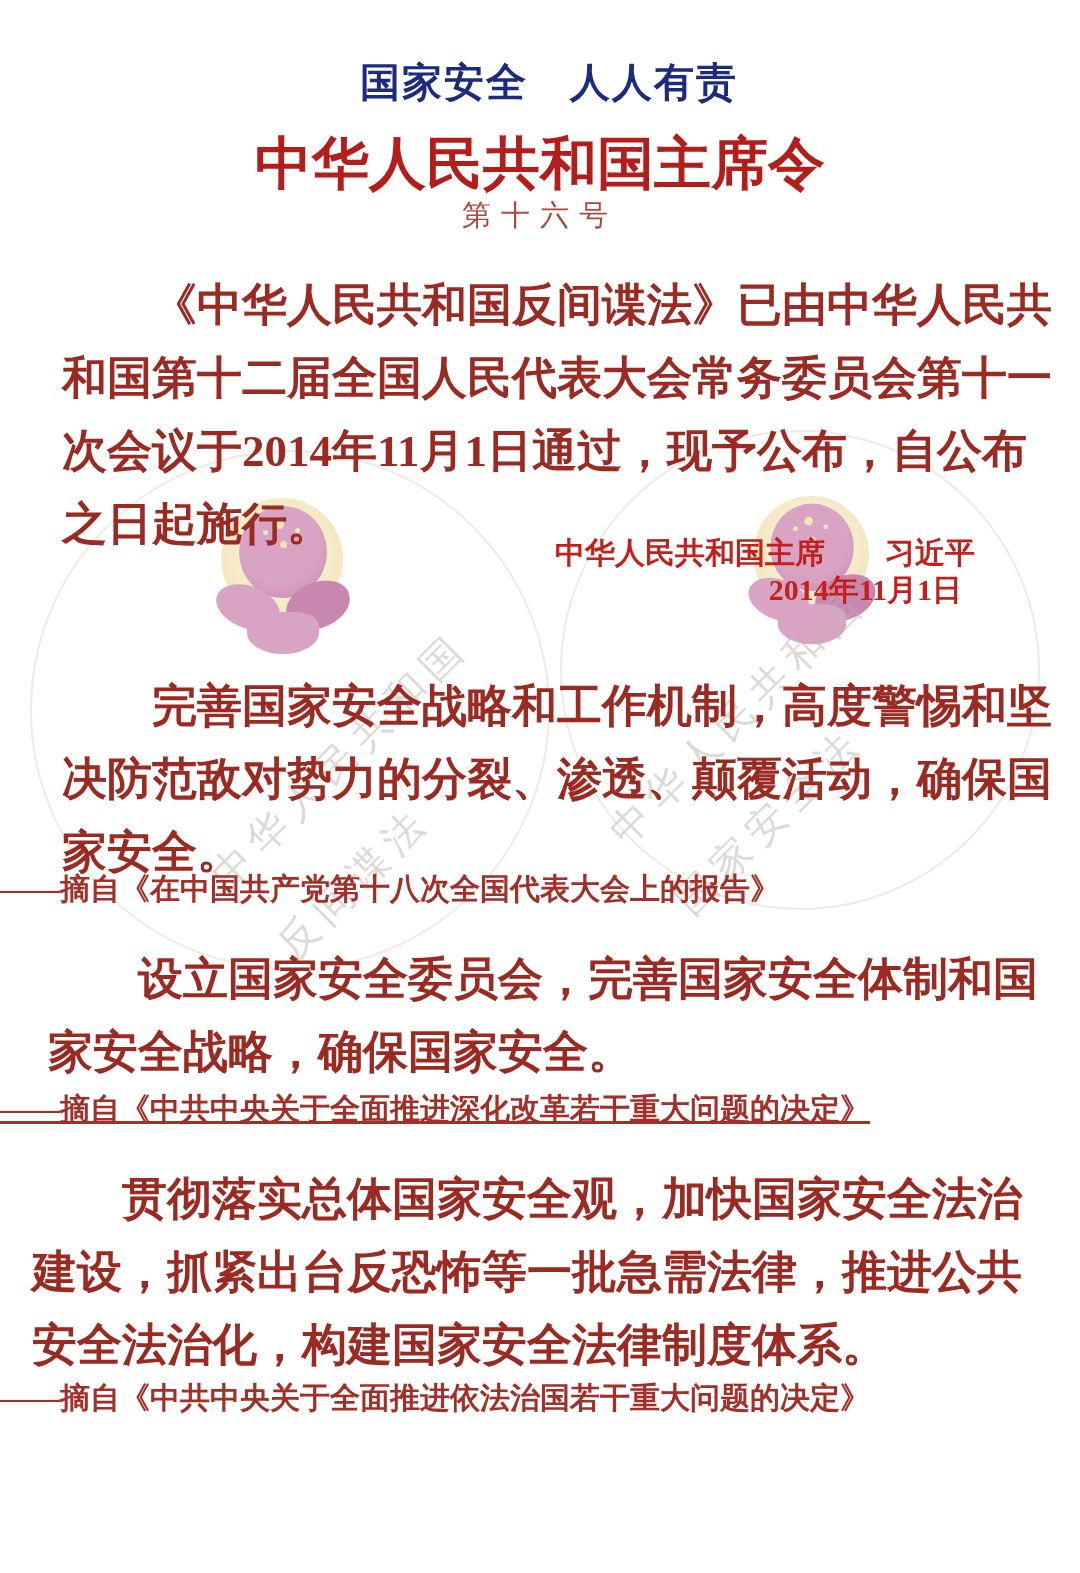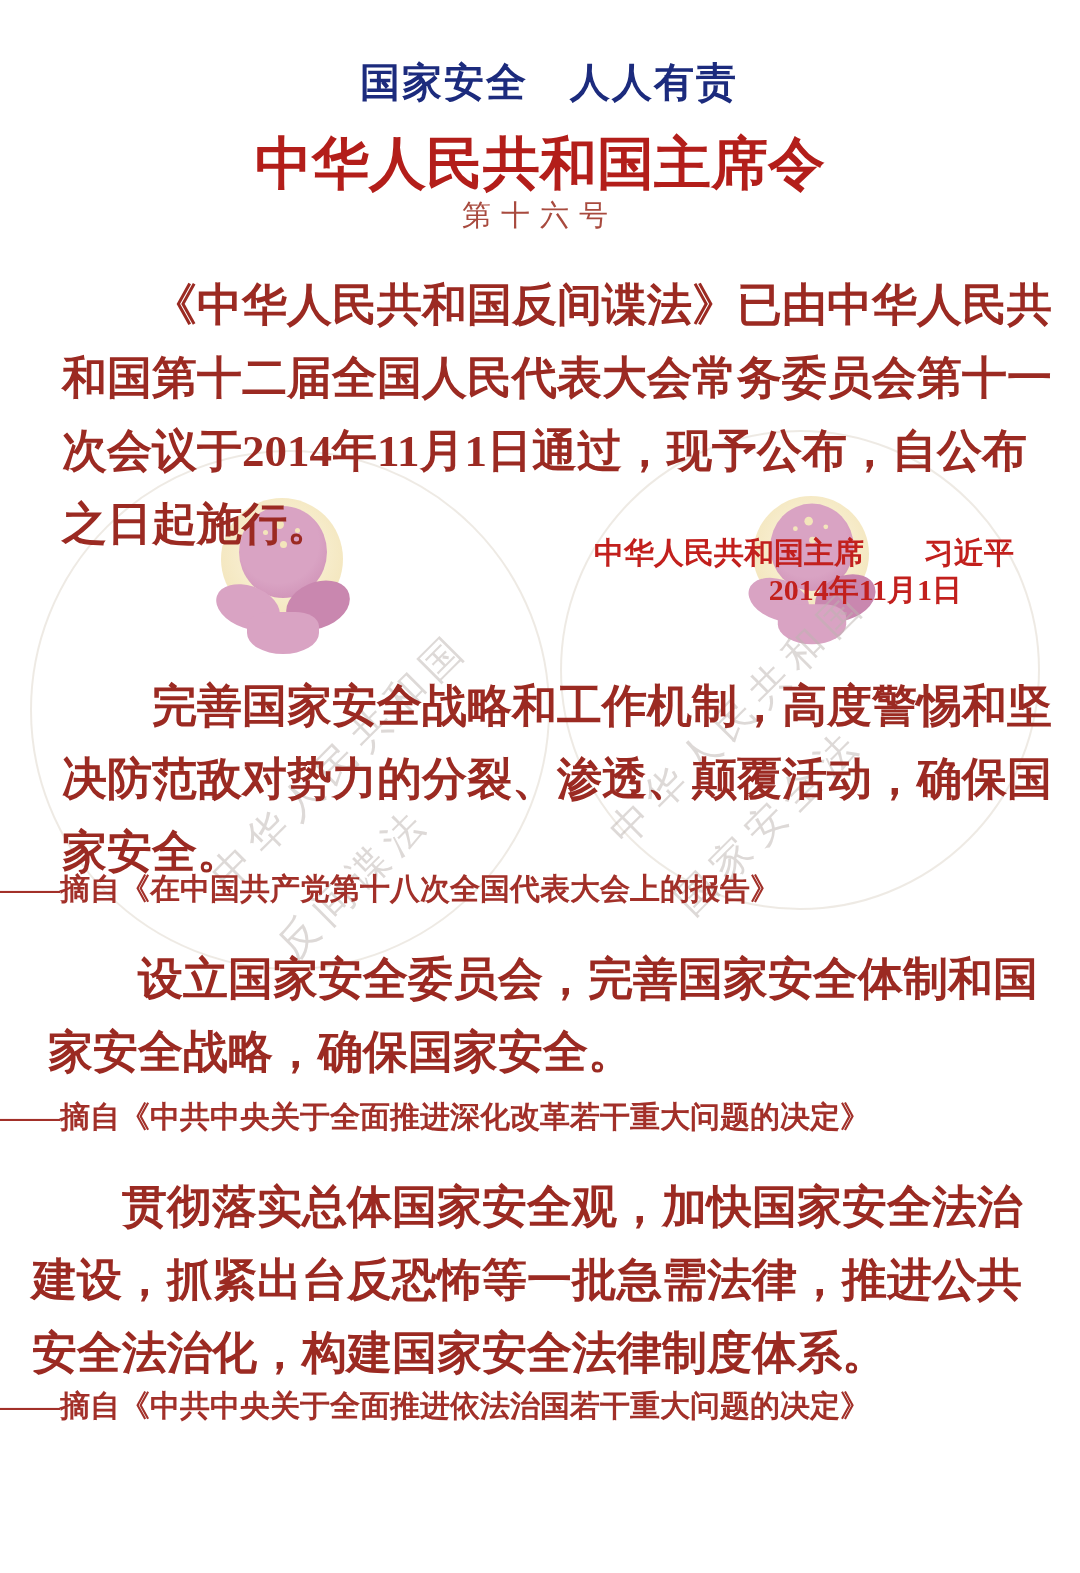--- a/index.html
+++ b/index.html
@@ -54,33 +54,33 @@
   .content{position:absolute;inset:0;z-index:1;}
   .slogan{margin-top:58px;text-align:center;font-family:"Liberation Sans","DejaVu Sans",sans-serif;
     font-weight:bold;font-size:40px;line-height:48px;letter-spacing:2px;color:var(--slogan-blue);margin-left:18px;}
   .title{margin-top:27px;text-align:center;font-weight:bold;font-size:57px;line-height:62px;
     color:var(--title-red);}
   .order-no{margin-top:0;text-align:center;font-size:29px;line-height:40px;letter-spacing:10px;
     color:var(--order-red);}
   .para{margin-top:34px;padding:0 62px;color:var(--body-red);font-weight:bold;font-size:45px;}
   .para .line{height:73px;line-height:73px;white-space:nowrap;}
   .para .line:first-child{text-indent:90px;}
-  .signature{margin-top:-26px;padding-right:66px;text-align:right;
+  .signature{margin-top:-26px;padding-right:105px;text-align:right;
     font-family:"Liberation Sans","DejaVu Sans",sans-serif;font-weight:bold;font-size:30px;line-height:36px;
     color:var(--signature-red);}
   .date{margin-top:2px;padding-right:118px;text-align:right;
     font-family:Liberation Serif, serif;font-weight:bold;font-size:30px;line-height:34px;
     color:var(--signature-red);}
   .quote-1{margin-top:63px;}
   .quote-2{margin-top:36px;padding-left:48px;}
   .quote-3{margin-top:36px;padding-left:32px;}
   .attribution{font-weight:bold;font-size:30px;line-height:36px;
     color:var(--attribution-red);white-space:nowrap;}
   .attr-1{margin-top:-18px;}
-  .attr-2{margin-top:10px;}
+  .attr-2{margin-top:2px;text-decoration:underline;}
   .attr-3{margin-top:-2px;}
 </style>
 </head>
 <body>
 
 <div class="page">
 
   <div class="wm-layer">
     <div class="ring ring-left"></div>
     <div class="ring ring-right"></div>

